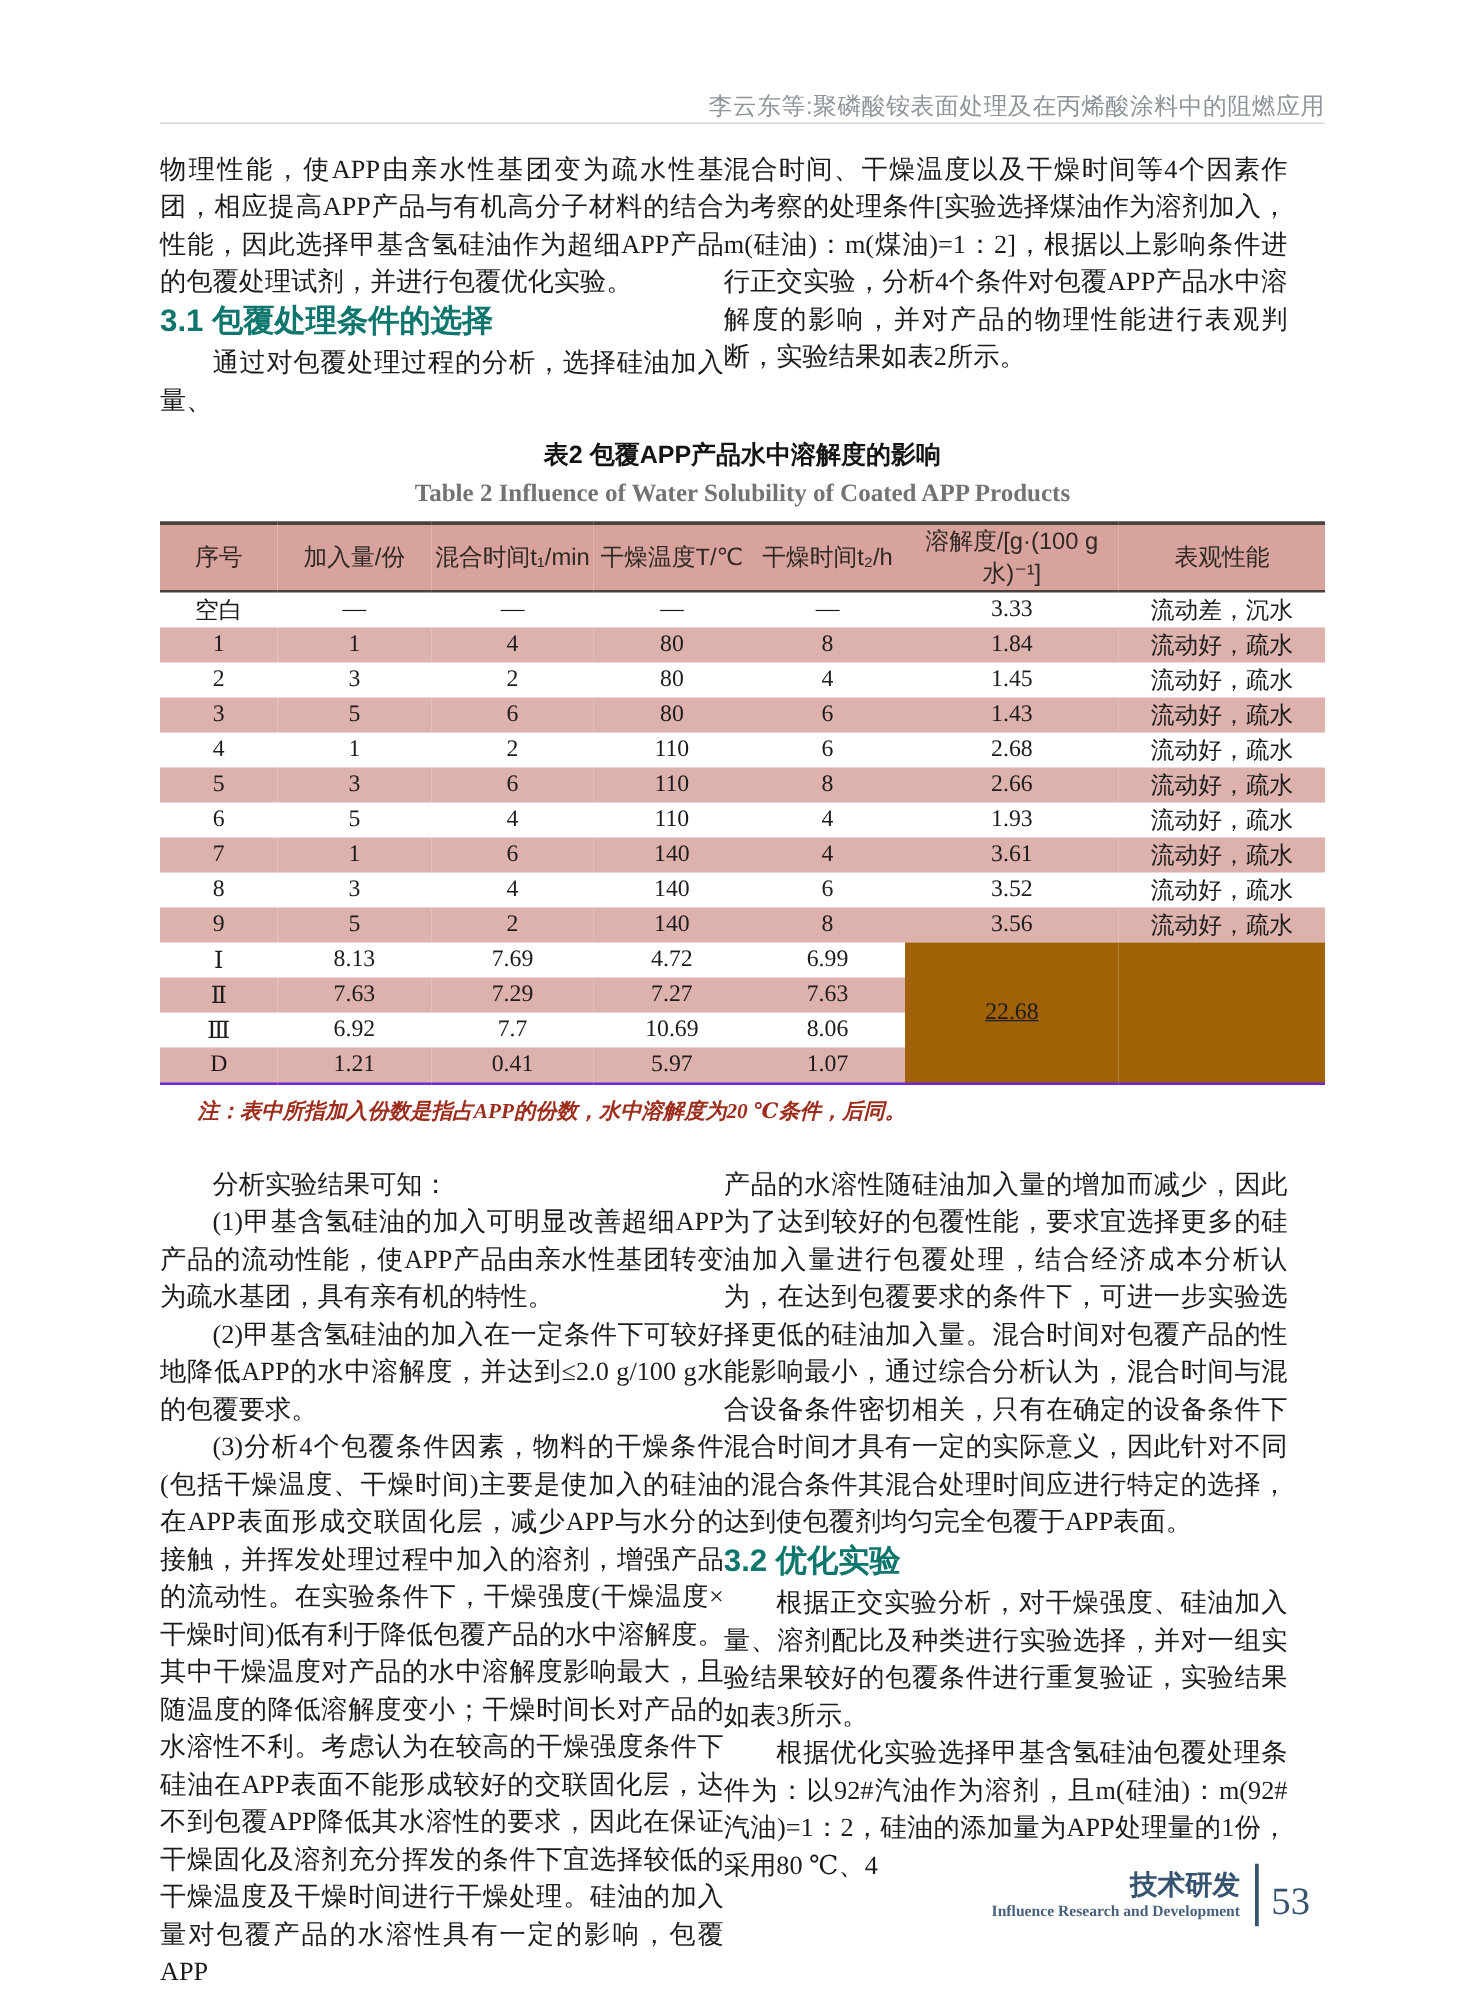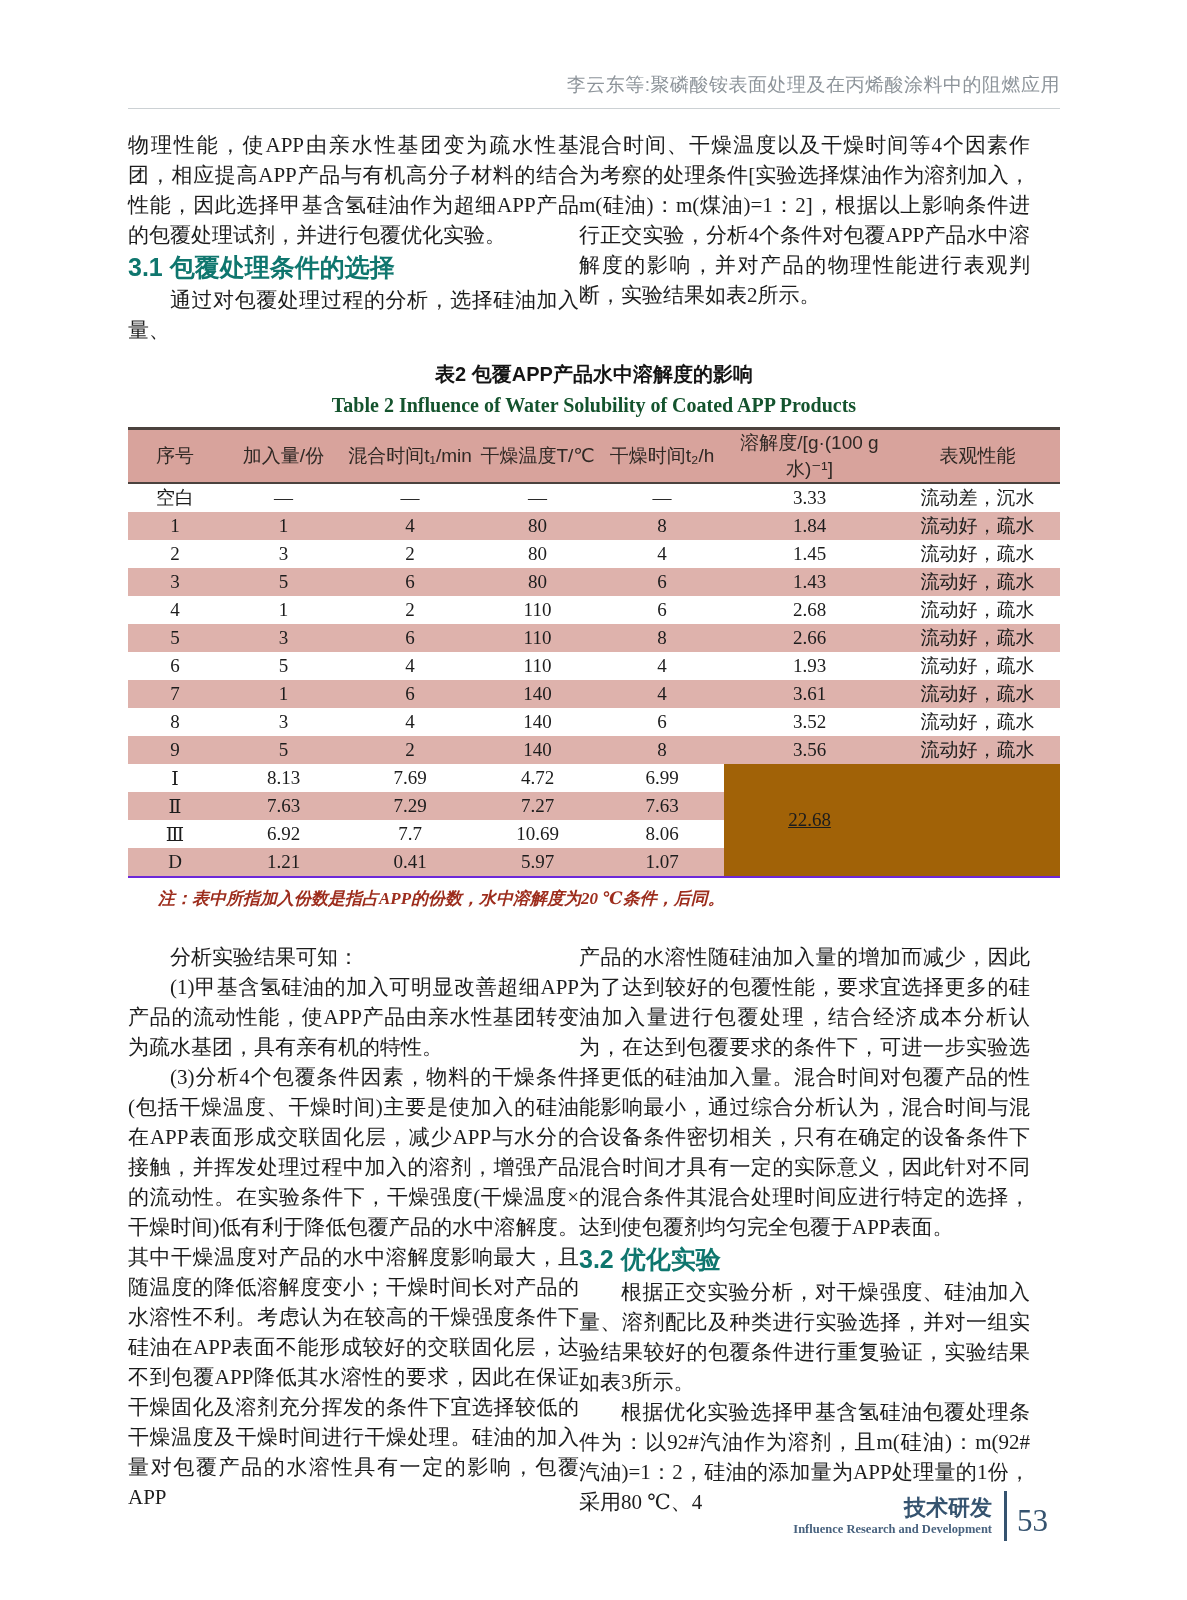--- a/index.html
+++ b/index.html
@@ -4,21 +4,21 @@
 <style>
   html,body { margin:0; padding:0; background:#ffffff; }
   .page {
     position:relative; width:1187px; height:1600px; background:#ffffff;
     overflow:hidden; font-family:"Liberation Serif","DejaVu Serif",serif; color:#1c1c1c;
   }
   .inner { position:absolute; left:128px; top:72px; width:932px; }
 
   .running-head {
     text-align:right; font-size:19px; color:#8d949a; letter-spacing:.5px;
-    padding-bottom:10px; border-bottom:1px solid #ccd1d4;
+    border-bottom:1px solid #ccd1d4;
     font-family:"Liberation Sans","DejaVu Sans",sans-serif;
   }
 
   .cols { display:flex; }
   .col { width:451px; }
   .top-cols { margin-top:21px; }
   .bottom-cols { margin-top:31px; }
 
   .body-p { font-size:21px; line-height:30px; text-align:justify; margin:0; }
   .indent { text-indent:2em; }
@@ -28,21 +28,21 @@
     font-family:"Liberation Sans","DejaVu Sans",sans-serif;
   }
 
   .table-block { margin-top:16px; }
   .tbl-title-cn {
     text-align:center; font-weight:bold; font-size:20px; line-height:27px;
     font-family:"Liberation Sans","DejaVu Sans",sans-serif; color:#141414;
   }
   .tbl-title-en {
     text-align:center; font-weight:bold; font-size:20px; line-height:26px; margin:4px 0 9px;
-    font-family:"Liberation Serif","DejaVu Serif",serif; color:#14532d;
+    font-family:"Liberation Serif","DejaVu Serif",serif; color:#737373;
   }
   table.data-table {
     width:932px; border-collapse:collapse; table-layout:fixed;
     border-top:3px solid #4b423e; border-bottom:2px solid #6d28d9; font-size:19px;
   }
   table.data-table col.c0 { width:94px; }
   table.data-table col.c1 { width:123px; }
   table.data-table col.c2 { width:130px; }
   table.data-table col.c3 { width:125px; }
   table.data-table col.c4 { width:124px; }
@@ -246,20 +246,21 @@
         </tbody>
       </table>
 
       <div class="tbl-note">注：表中所指加入份数是指占APP的份数，水中溶解度为20 ℃条件，后同。</div>
     </div>
 
     <div class="cols bottom-cols">
       <div class="col">
         <p class="body-p indent">分析实验结果可知：</p>
         <p class="body-p indent">(1)甲基含氢硅油的加入可明显改善超细APP产品的流动性能，使APP产品由亲水性基团转变为疏水基团，具有亲有机的特性。</p>
+        <p class="body-p indent">(2)甲基含氢硅油的加入在一定条件下可较好地降低APP的水中溶解度，并达到≤2.0 g/100 g水的包覆要求。</p>
         <p class="body-p indent">(3)分析4个包覆条件因素，物料的干燥条件(包括干燥温度、干燥时间)主要是使加入的硅油在APP表面形成交联固化层，减少APP与水分的接触，并挥发处理过程中加入的溶剂，增强产品的流动性。在实验条件下，干燥强度(干燥温度×干燥时间)低有利于降低包覆产品的水中溶解度。其中干燥温度对产品的水中溶解度影响最大，且随温度的降低溶解度变小；干燥时间长对产品的水溶性不利。考虑认为在较高的干燥强度条件下硅油在APP表面不能形成较好的交联固化层，达不到包覆APP降低其水溶性的要求，因此在保证干燥固化及溶剂充分挥发的条件下宜选择较低的干燥温度及干燥时间进行干燥处理。硅油的加入量对包覆产品的水溶性具有一定的影响，包覆APP</p>
       </div>
       <div class="col">
         <p class="body-p">产品的水溶性随硅油加入量的增加而减少，因此为了达到较好的包覆性能，要求宜选择更多的硅油加入量进行包覆处理，结合经济成本分析认为，在达到包覆要求的条件下，可进一步实验选择更低的硅油加入量。混合时间对包覆产品的性能影响最小，通过综合分析认为，混合时间与混合设备条件密切相关，只有在确定的设备条件下混合时间才具有一定的实际意义，因此针对不同的混合条件其混合处理时间应进行特定的选择，达到使包覆剂均匀完全包覆于APP表面。</p>
         <h3 class="sec-heading">3.2  优化实验</h3>
         <p class="body-p indent">根据正交实验分析，对干燥强度、硅油加入量、溶剂配比及种类进行实验选择，并对一组实验结果较好的包覆条件进行重复验证，实验结果如表3所示。</p>
         <p class="body-p indent">根据优化实验选择甲基含氢硅油包覆处理条件为：以92#汽油作为溶剂，且m(硅油)：m(92#汽油)=1：2，硅油的添加量为APP处理量的1份，采用80 ℃、4</p>
       </div>
     </div>
 

